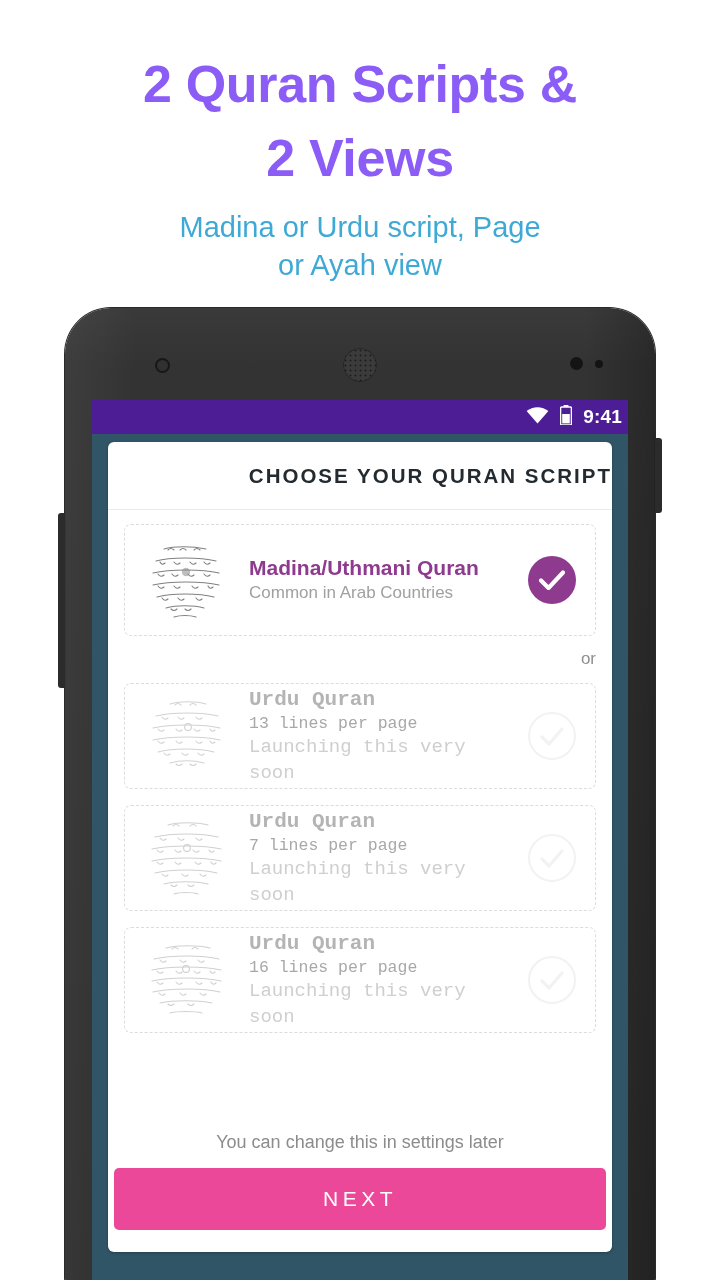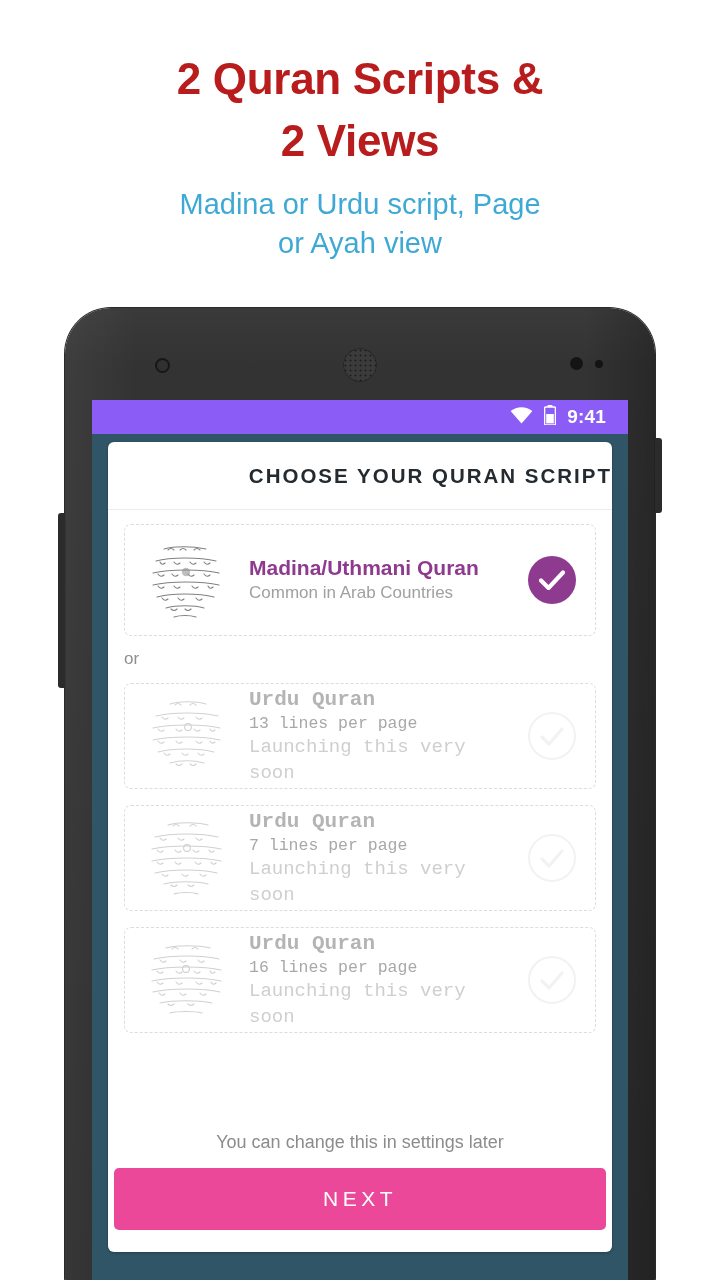--- a/index.html
+++ b/index.html
@@ -7,21 +7,21 @@
     width: 720px; height: 1280px;
     background: #ffffff;
     font-family: "Liberation Sans", sans-serif;
     overflow: hidden;
   }
   #root { position: relative; width: 720px; height: 1280px; background: #fff; }
 
   
   .promo { position: absolute; top: 48px; left: 0; width: 720px; text-align: center; }
   .promo-title {
-    font-size: 44px; font-weight: 700; color: #b91c1c;
+    font-size: 52px; font-weight: 700; color: #8b5cf6;
     line-height: 1.42; letter-spacing: -0.3px;
   }
   .promo-sub {
     margin-top: 12px;
     font-size: 29px; font-weight: 400; color: #3FA9D5;
     line-height: 1.33;
   }
 
   
   .phone {
@@ -71,23 +71,23 @@
 
   
   .screen {
     position: absolute; left: 27px; top: 92px;
     width: 536px; height: 888px;
     background: #2f5566;
     overflow: hidden;
   }
   .statusbar {
     position: relative; height: 34px; width: 100%;
-    background: #8b5cf6;
+    background: #4c1d95;
     display: flex; align-items: center; justify-content: flex-end;
-    padding-right: 22px; gap: 11px;
+    padding-right: 6px; gap: 11px;
   }
   .sb-time {
     color: #ffffff; font-size: 19px; font-weight: 700; letter-spacing: .2px;
   }
   .sb-icon { display: block; }
 
   
   .app {
     position: absolute; left: 16px; top: 42px;
     width: 504px; height: 810px;
@@ -149,21 +149,21 @@
     background: #8e3a8f;
     display: flex; align-items: center; justify-content: center;
   }
   .check-off {
     width: 48px; height: 48px; border-radius: 50%;
     border: 2px solid #f2f2f2;
     display: flex; align-items: center; justify-content: center;
   }
 
   
-  .orblock { text-align: left; padding: 13px 0 14px; }
+  .orblock { text-align: right; padding: 13px 0 14px; }
   .or-word { font-size: 17px; color: #8f8f8f; line-height: 1.2; }
   .or-note { margin-top: 12px; font-size: 19px; color: #9b9b9b; line-height: 1.2; }
 
   
   .app-footer {
     flex: 0 0 auto;
     padding: 0 6px 22px;
     display: flex; flex-direction: column; align-items: center;
   }
   .footer-note {

